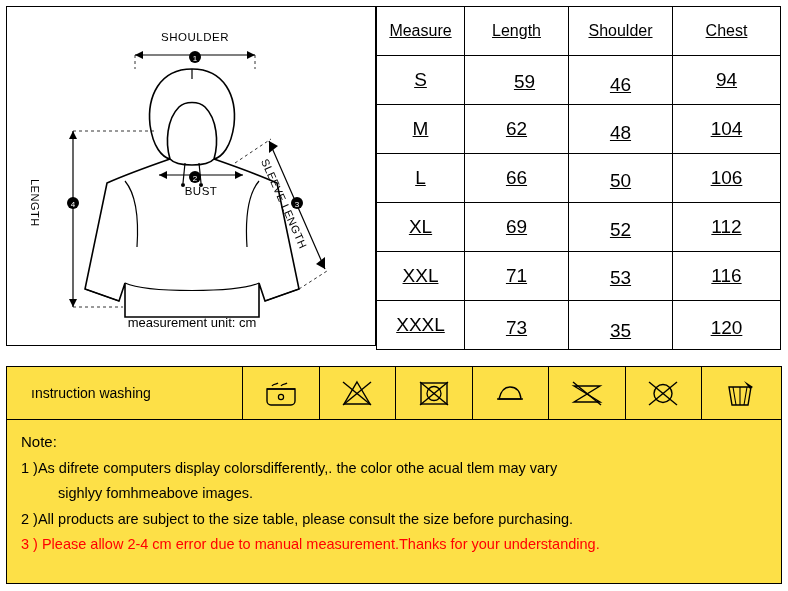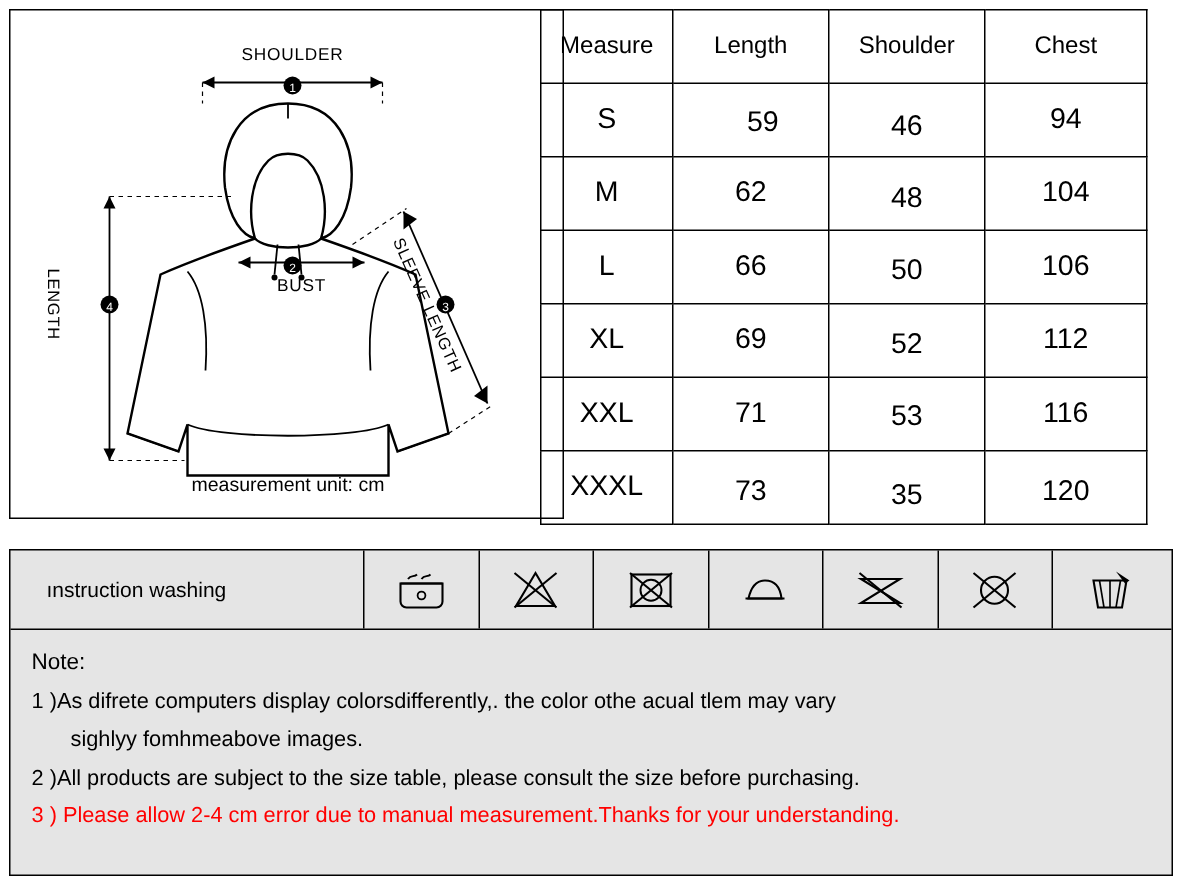--- a/index.html
+++ b/index.html
@@ -41,24 +41,25 @@
     left: 0; top: 308px;
     width: 370px;
     text-align: center;
     font-size: 13px;
     color: #000;
   }
 
   
   .size-table {
     position: absolute;
-    left: 360px; top: 6px;
+    left: 376px; top: 6px;
     width: 404px;
     border-collapse: collapse;
     table-layout: fixed;
+    text-decoration: underline;
   }
   .size-table th, .size-table td {
     border: 1px solid #000;
     height: 48px;
     text-align: center;
     vertical-align: middle;
     font-weight: normal;
     font-size: 19px;
     padding: 0;
   }
@@ -82,21 +83,21 @@
   .size-table tr:nth-child(7) td:nth-child(4) { position: relative; top: 3px; }
 
   
   .bottom-section {
     position: absolute;
     left: 6px; top: 366px;
     width: 776px;
     height: 218px;
     border: 1px solid #000;
     box-sizing: border-box;
-    background: #e5e5e5;
+    background: #fde047;
   }
   .wash-row {
     display: flex;
     height: 52px;
     border-bottom: 1px solid #000;
   }
   .wash-label {
     width: 236px;
     display: flex;
     align-items: center;
@@ -122,21 +123,21 @@
   }
   .note-title {
     font-size: 15px;
     margin-bottom: 12px;
   }
   .note-line {
     margin-bottom: 10px;
     font-size: 14.5px;
   }
   .note-sub {
-    margin-left: 26px;
+    margin-left: 37px;
     margin-bottom: 12px;
     font-size: 14.5px;
   }
   .note-red {
     color: #ff0000;
   }
 </style>
 </head>
 <body>
 

